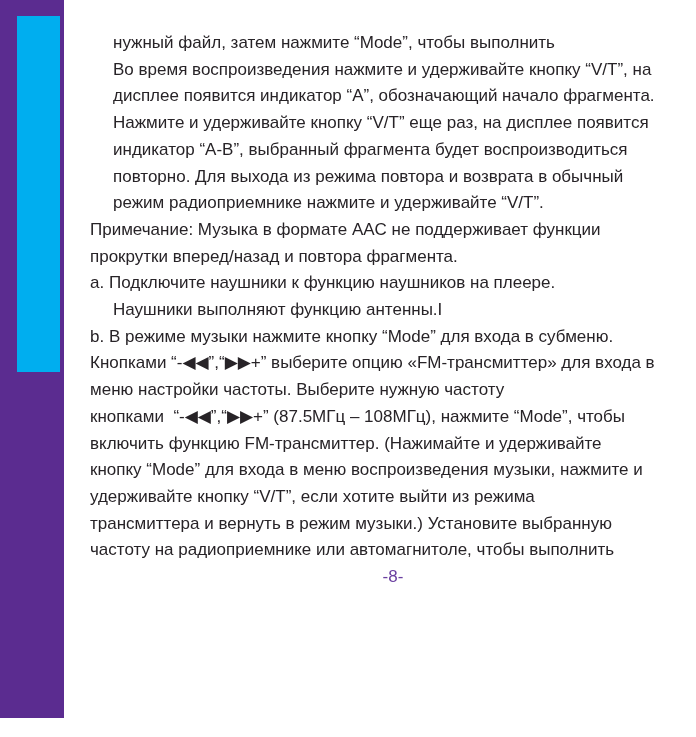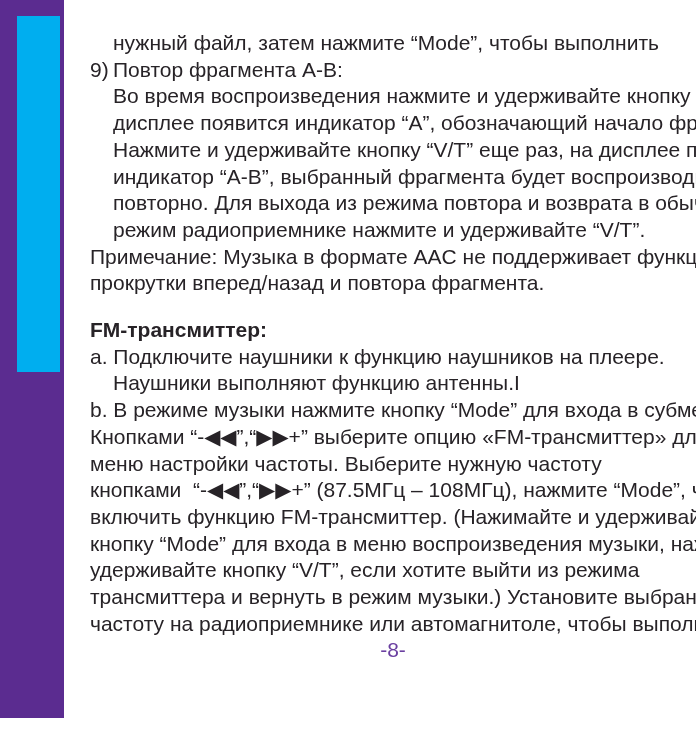--- a/index.html
+++ b/index.html
@@ -30,21 +30,21 @@
     top: 16px;
     width: 43px;
     height: 356px;
     background: var(--accent_cyan, #00aeef);
   }
   .content {
     position: absolute;
     left: 90px;
     top: 30px;
     width: 606px;
-    font-size: 21px;
+    font-size: 17px;
     line-height: 26.7px;
   }
   .para { margin: 0; }
   .line {
     white-space: pre;
   }
   .indent { padding-left: 23px; }
   .marker {
     display: inline-block;
     width: 23px;
@@ -68,35 +68,33 @@
     <div class="accent-block"></div>
   </div>
 
   <main class="content">
 
     <div class="para">
       <div class="line indent">нужный файл, затем нажмите “Mode”, чтобы выполнить</div>
     </div>
 
     <div class="para">
-      <div class="line"><span class="marker">9)</span><span>Повтор фрагмента A-B:</span></div>
       <div class="line indent">Во время воспроизведения нажмите и удерживайте кнопку “V/T”, на</div>
       <div class="line indent">дисплее появится индикатор “А”, обозначающий начало фрагмента.</div>
       <div class="line indent">Нажмите и удерживайте кнопку “V/T” еще раз, на дисплее появится</div>
       <div class="line indent">индикатор “А-В”, выбранный фрагмента будет воспроизводиться</div>
       <div class="line indent">повторно. Для выхода из режима повтора и возврата в обычный</div>
       <div class="line indent">режим радиоприемнике нажмите и удерживайте “V/T”.</div>
     </div>
 
     <div class="para">
       <div class="line"><b>Примечание:</b><span> Музыка в формате AAC не поддерживает функции</span></div>
       <div class="line">прокрутки вперед/назад и повтора фрагмента.</div>
     </div>
 
-    <div class="line fm-heading">FM-трансмиттер:</div>
 
     <div class="para">
       <div class="line"><b>a.</b><span> Подключите наушники к функцию наушников на плеере.</span></div>
       <div class="line indent">Наушники выполняют функцию антенны.I</div>
     </div>
 
     <div class="para">
       <div class="line"><b>b.</b><span> В режиме музыки нажмите кнопку “Mode” для входа в субменю.</span></div>
       <div class="line">Кнопками “-◀◀”,“▶▶+” выберите опцию «FM-трансмиттер» для входа в</div>
       <div class="line">меню настройки частоты. Выберите нужную частоту</div>

